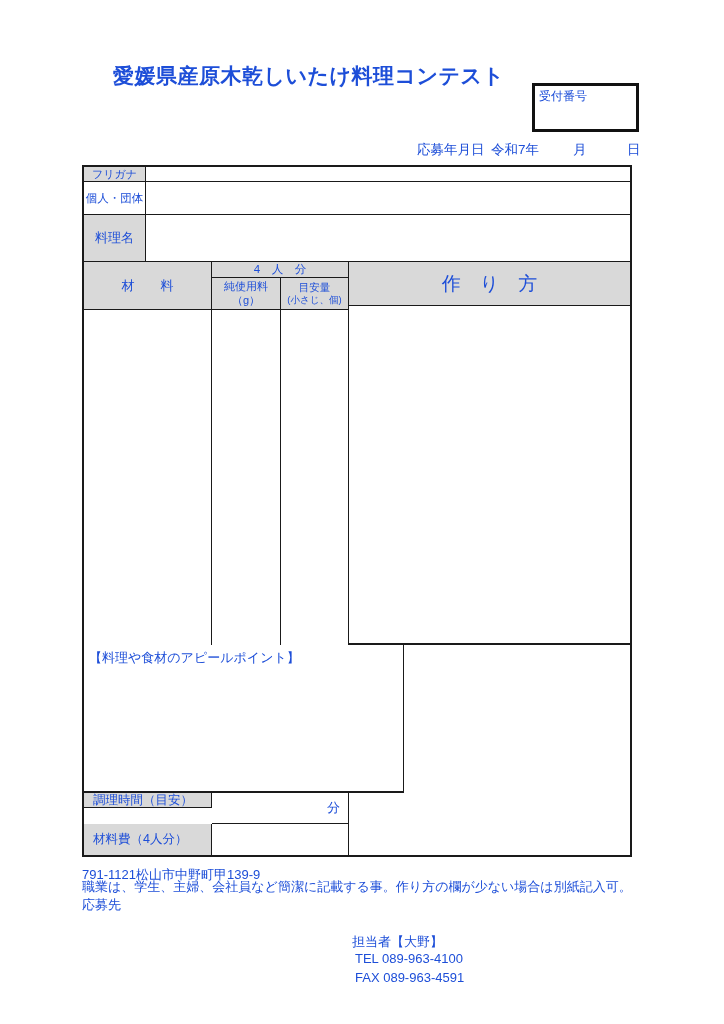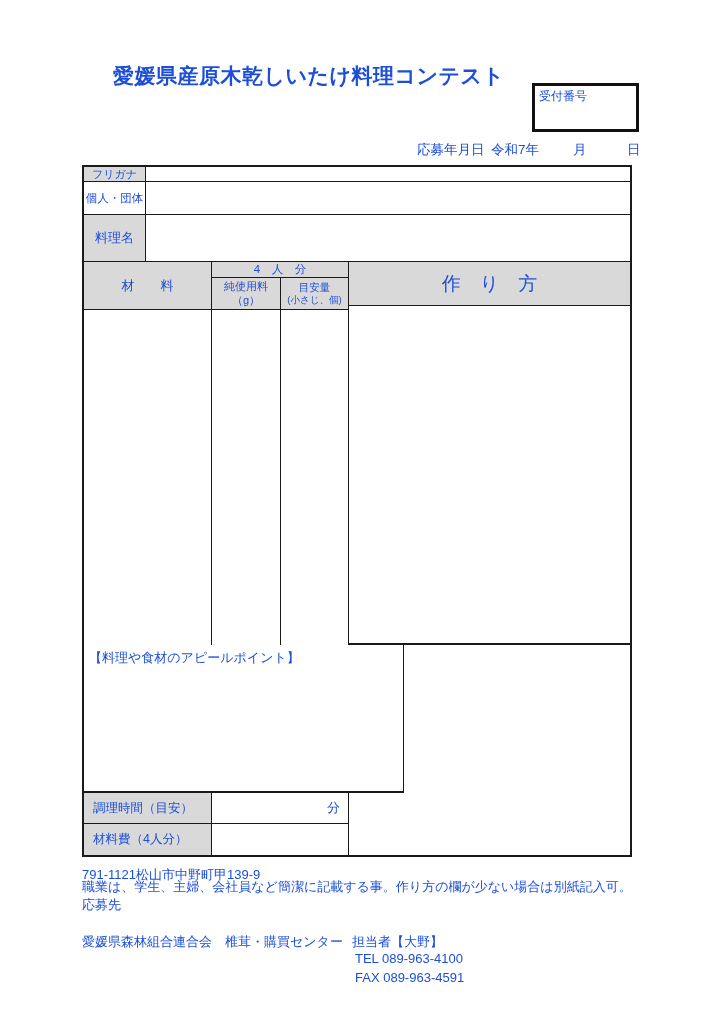--- a/index.html
+++ b/index.html
@@ -79,31 +79,30 @@
     <div class="cell br" style="left:0;top:143px;width:128px;height:335px;"></div>
     <div class="cell br" style="left:128px;top:143px;width:69px;height:335px;"></div>
     <div class="cell br" style="left:197px;top:143px;width:68px;height:335px;"></div>
     <div class="cell bb2" style="left:265px;top:143px;width:281px;height:335px;"></div>
 
     <div class="cell br bb2 topleft" style="left:0;top:478px;width:320px;height:148px;font-size:13px;padding:4px 5px;">
       <span>【料理や食材のアピールポイント】</span>
     </div>
     <div class="cell" style="left:265px;top:478px;width:281px;height:210px;"></div>
 
-    <div class="cell fill br bb left" style="left:0;top:626px;width:128px;height:31px;font-size:12.5px;padding-left:9px;">調理時間（目安）</div>
+    <div class="cell fill br bb left" style="left:0;top:626px;width:128px;height:15px;font-size:12.5px;padding-left:9px;">調理時間（目安）</div>
     <div class="cell br bb right" style="left:128px;top:626px;width:137px;height:31px;font-size:13px;padding-right:8px;">
       <span>分</span>
     </div>
 
     <div class="cell fill br left" style="left:0;top:657px;width:128px;height:31px;font-size:12.5px;padding-left:9px;">材料費（4人分）</div>
     <div class="cell br" style="left:128px;top:657px;width:137px;height:31px;"></div>
 
   </div>
 
   <div class="note-line" style="left:82px;top:878px;">職業は、学生、主婦、会社員など簡潔に記載する事。作り方の欄が少ない場合は別紙記入可。</div>
   <div class="note-line" style="left:82px;top:896px;">応募先</div>
   <div class="note-line" style="left:82px;top:866px;">791-1121松山市中野町甲139-9</div>
-  <div class="note-line" style="left:82px;top:933px;">愛媛県森林組合連合会　椎茸・購買センター</div>
   <div class="note-line" style="left:352px;top:933px;">担当者【大野】</div>
   <div class="note-line" style="left:355px;top:951px;">TEL 089-963-4100</div>
   <div class="note-line" style="left:355px;top:970px;">FAX 089-963-4591</div>
 
 </div>
 
 </body></html>

